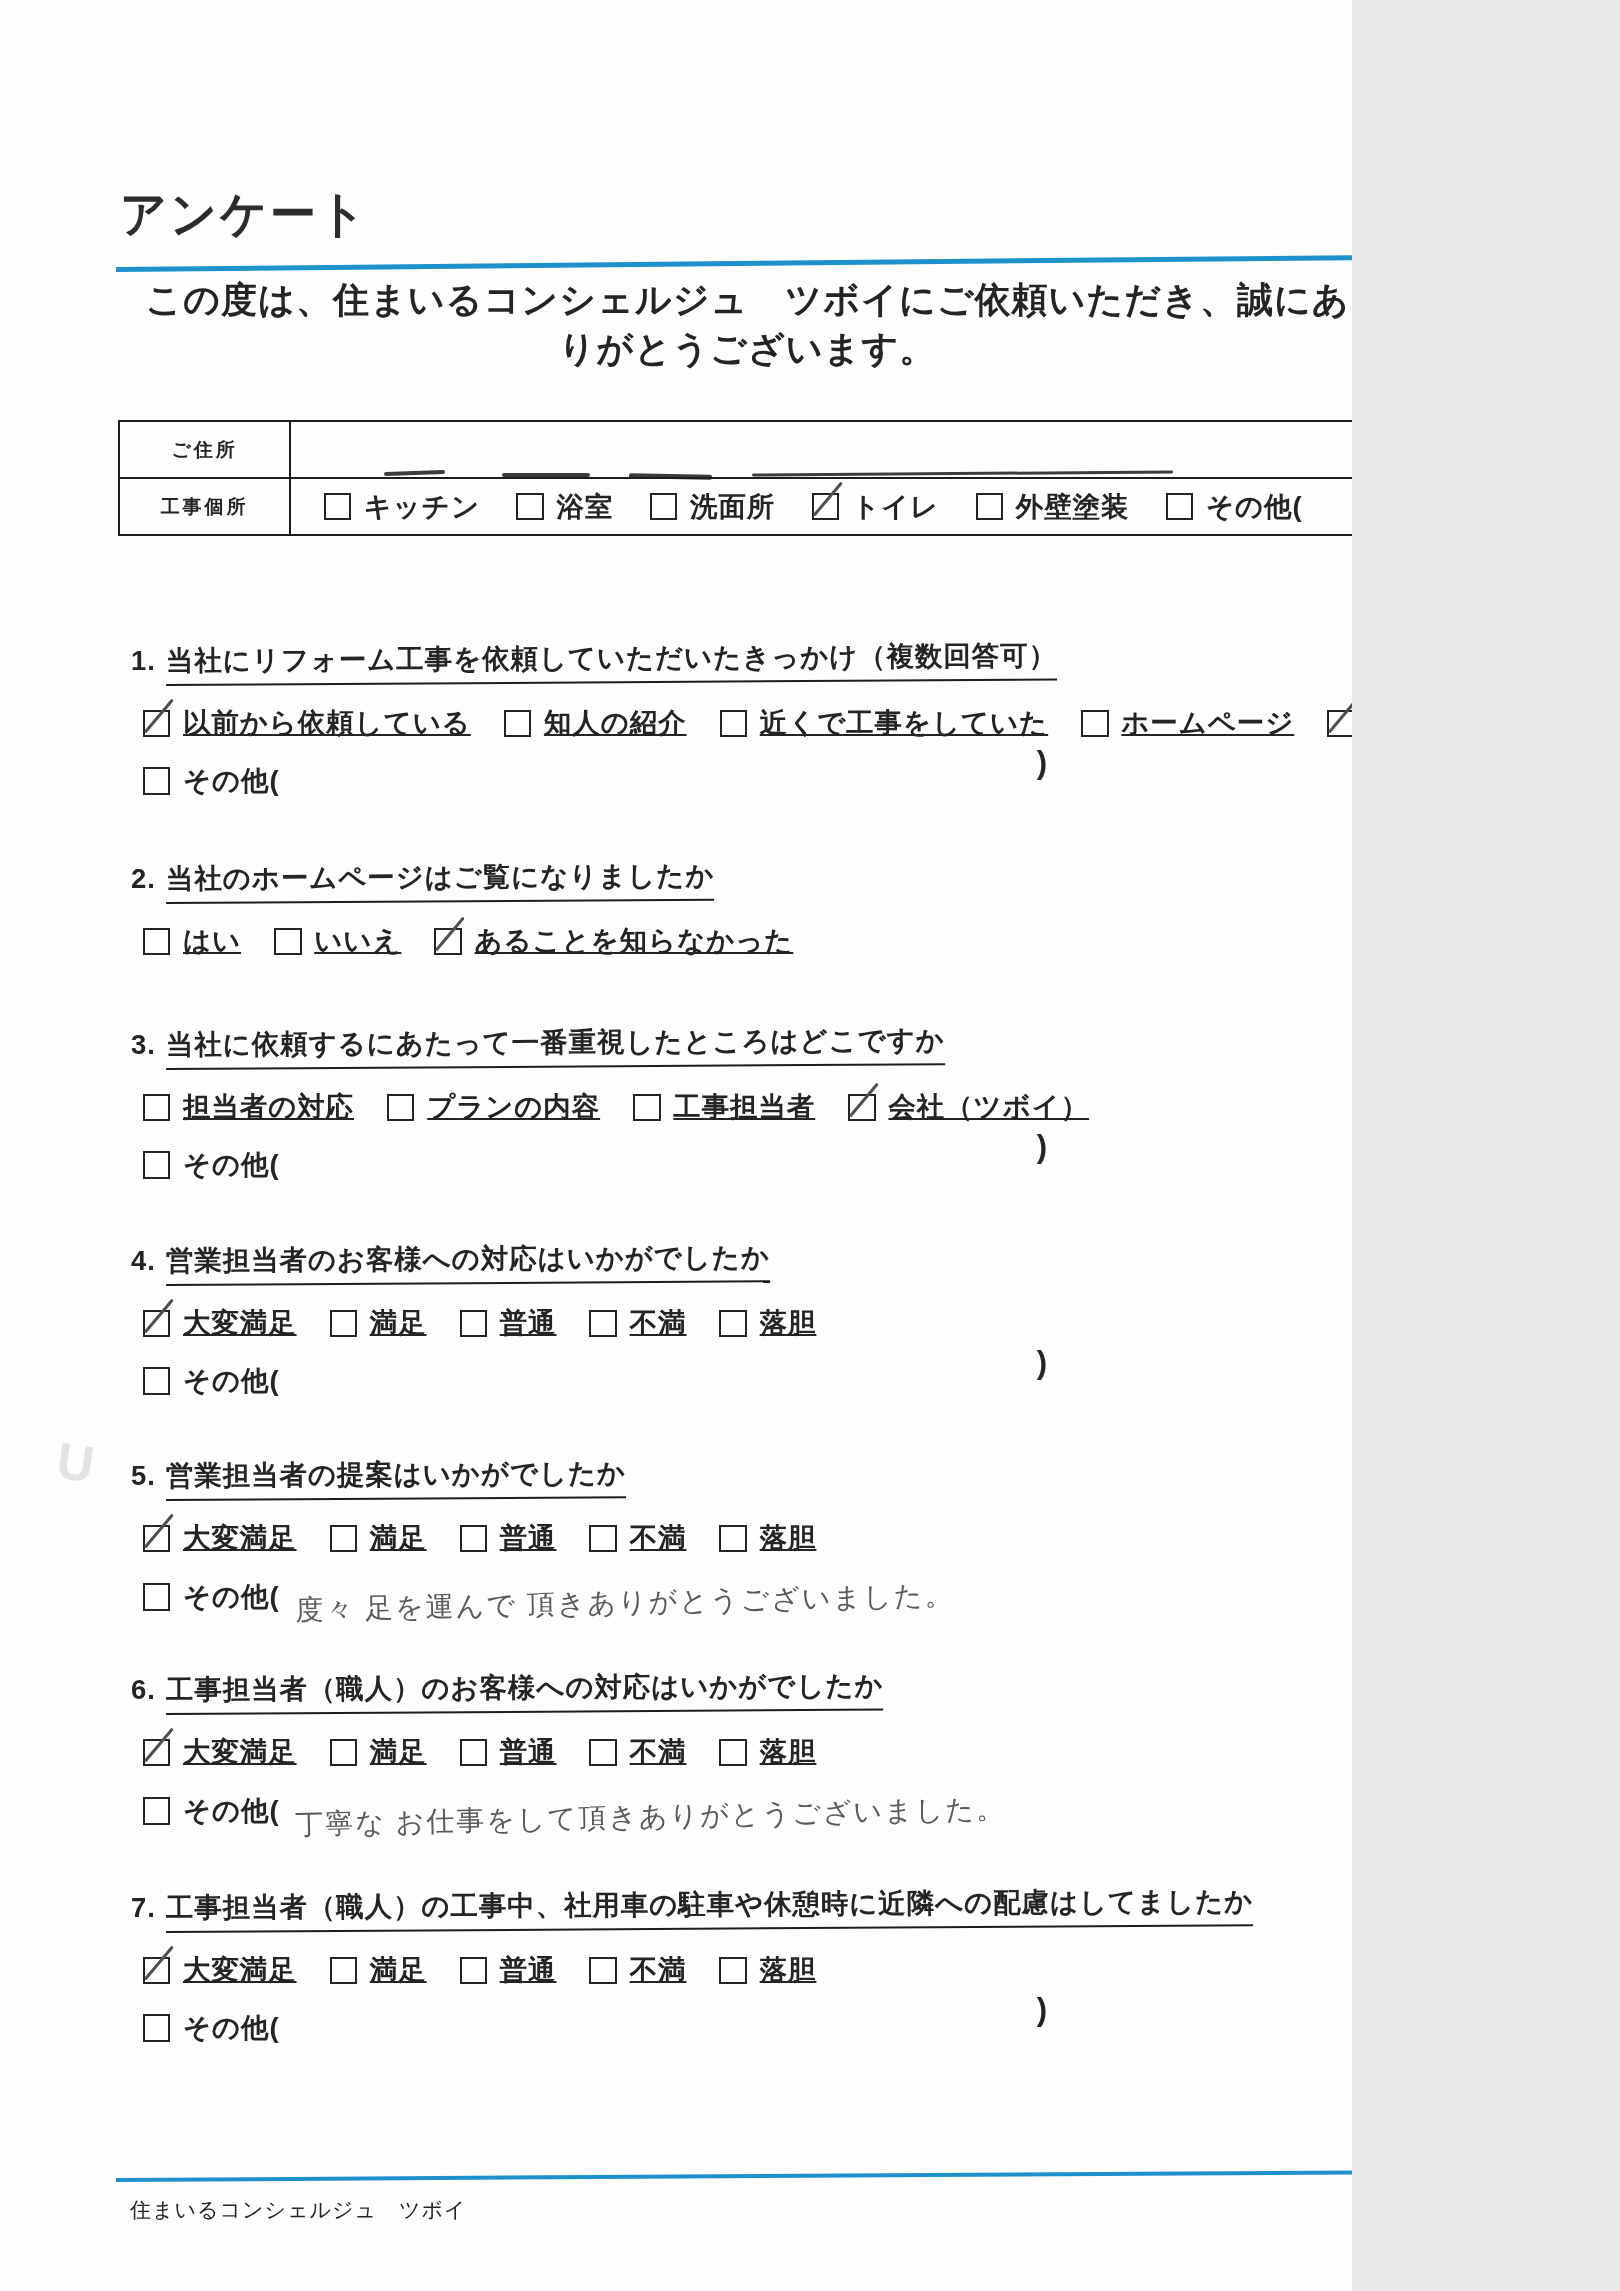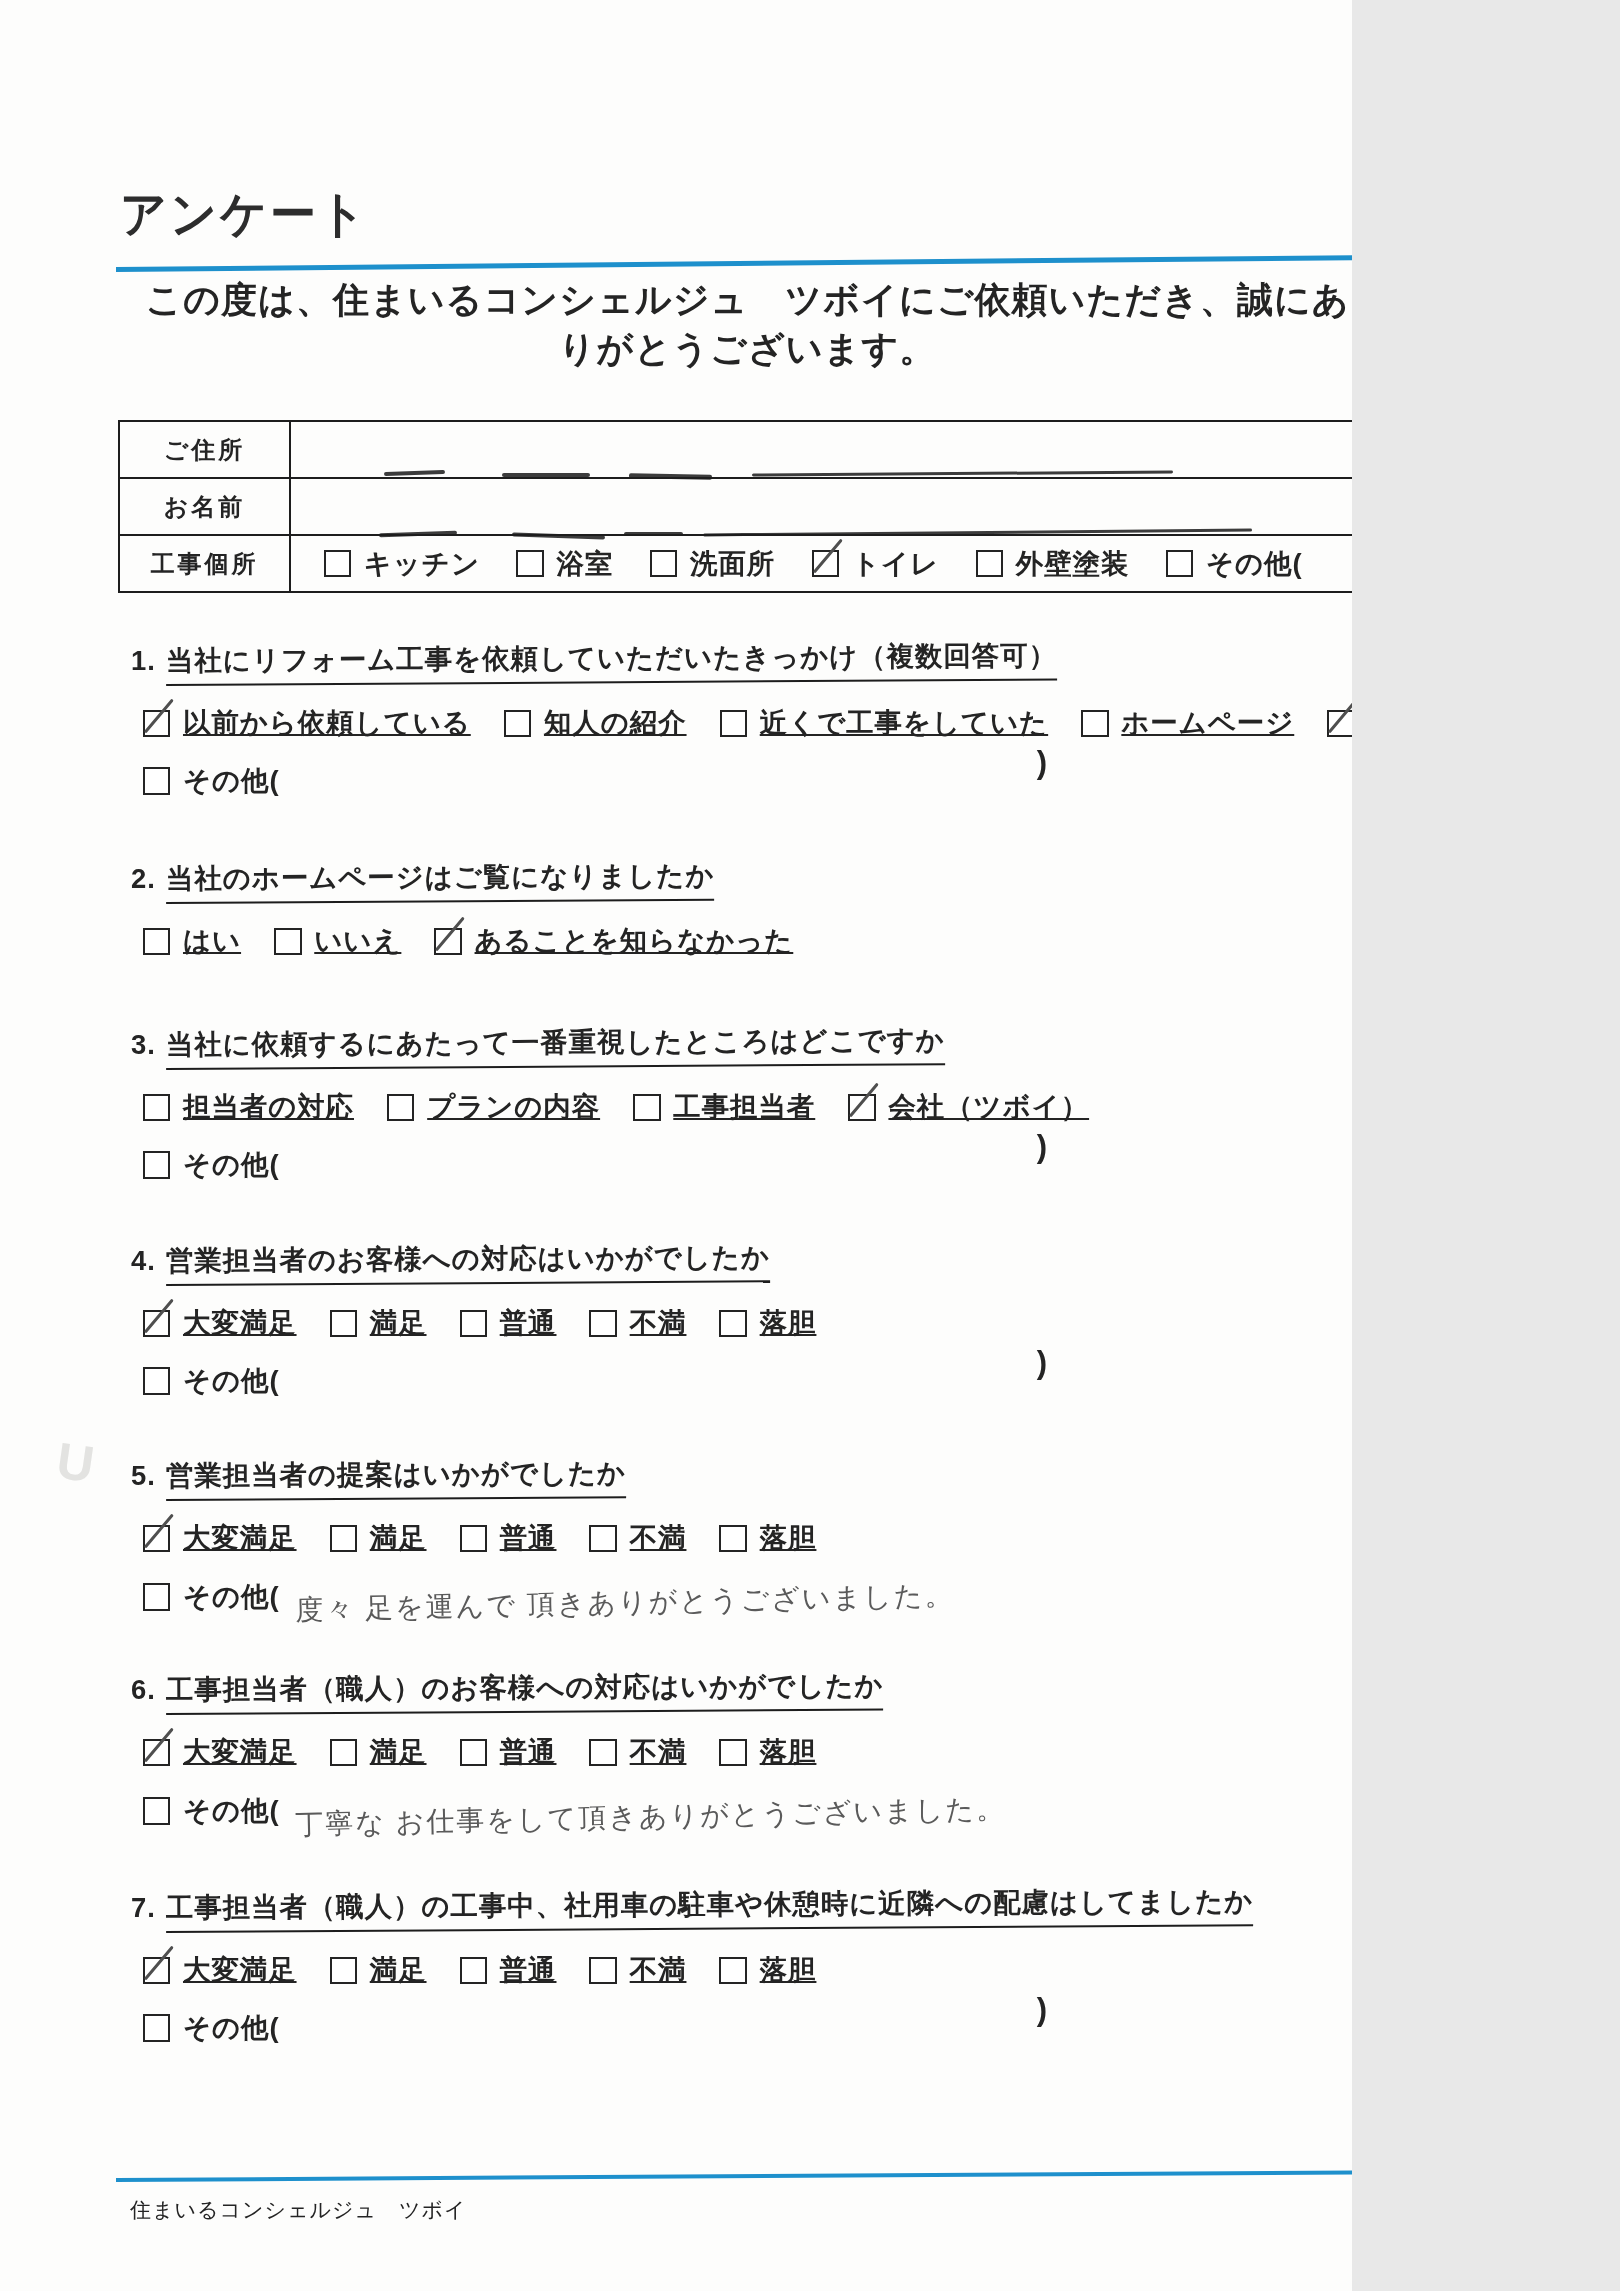--- a/index.html
+++ b/index.html
@@ -13,21 +13,21 @@
   .title-underline{left:116px;top:267px;width:1386px;height:4.9px;background:#1e90cc;
          transform:rotate(-0.55deg);transform-origin:left center;}
   .intro1{left:143px;top:276px;font-size:36px;font-weight:600;letter-spacing:1px;}
   .intro2{left:116px;top:323px;font-size:27.4px;font-weight:600;letter-spacing:1px;}
 
   
   .info-table{left:118px;top:420px;width:1384px;border:2.9px solid #1d1d1d;}
   .it-row{display:flex;align-items:center;height:55px;border-top:2px solid #1d1d1d;position:relative;}
   .it-row:first-child{border-top:none;}
   .it-label{width:169px;height:100%;border-right:2px solid #1d1d1d;display:flex;
-            align-items:center;justify-content:center;font-size:24px;font-weight:600;letter-spacing:2.9px;}
+            align-items:center;justify-content:center;font-size:19px;font-weight:600;letter-spacing:2.9px;}
   .it-value{flex:1;position:relative;height:100%;}
   .koji-cell{flex:1;display:flex;align-items:center;padding-left:21.6px;position:relative;}
   .koji-close{position:absolute;right:41px;top:2px;font-size:29px;font-weight:600;}
 
   
   .opts{display:flex;align-items:center;flex-wrap:nowrap;}
   .opt{display:inline-flex;align-items:center;margin-right:33px;white-space:nowrap;}
   .koji-cell .opt{margin-right:25.5px;padding-left:11px;}
   .cb{position:relative;display:inline-block;width:23.5px;height:23.5px;border:2.9px solid #242424;
       margin-right:12.7px;flex:none;background:#fff;}
@@ -93,29 +93,20 @@
     <div class="it-row">
       <div class="it-label">ご住所</div>
       <div class="it-value">
         <span class="scratch" style="left:93px;bottom:2px;width:61px;height:3.9px;transform:rotate(-2deg);"></span>
         <span class="scratch" style="left:211px;bottom:0px;width:88px;height:3.9px;"></span>
         <span class="scratch" style="left:338px;bottom:-2px;width:83px;height:4.9px;transform:rotate(1deg);"></span>
         <span class="scratch" style="left:461px;bottom:2px;width:421px;height:2.9px;transform:rotate(-0.4deg);"></span>
       </div>
     </div>
     <div class="it-row">
-      <div class="it-label">お名前</div>
-      <div class="it-value">
-        <span class="scratch" style="left:88px;bottom:-2px;width:78px;height:3.9px;transform:rotate(-2deg);"></span>
-        <span class="scratch" style="left:221px;bottom:-3.9px;width:93px;height:3.9px;transform:rotate(2deg);"></span>
-        <span class="scratch" style="left:333px;bottom:-2px;width:59px;height:3.9px;"></span>
-        <span class="scratch" style="left:412px;bottom:0px;width:549px;height:2.9px;transform:rotate(-0.5deg);"></span>
-      </div>
-    </div>
-    <div class="it-row">
       <div class="it-label">工事個所</div>
       <div class="koji-cell">
         <span class="opts">
             <span class="opt">
               <span class="cb" data-checked="false"></span>
               <span class="cb-lb">キッチン</span>
             </span>
             <span class="opt">
               <span class="cb" data-checked="false"></span>
               <span class="cb-lb">浴室</span>

